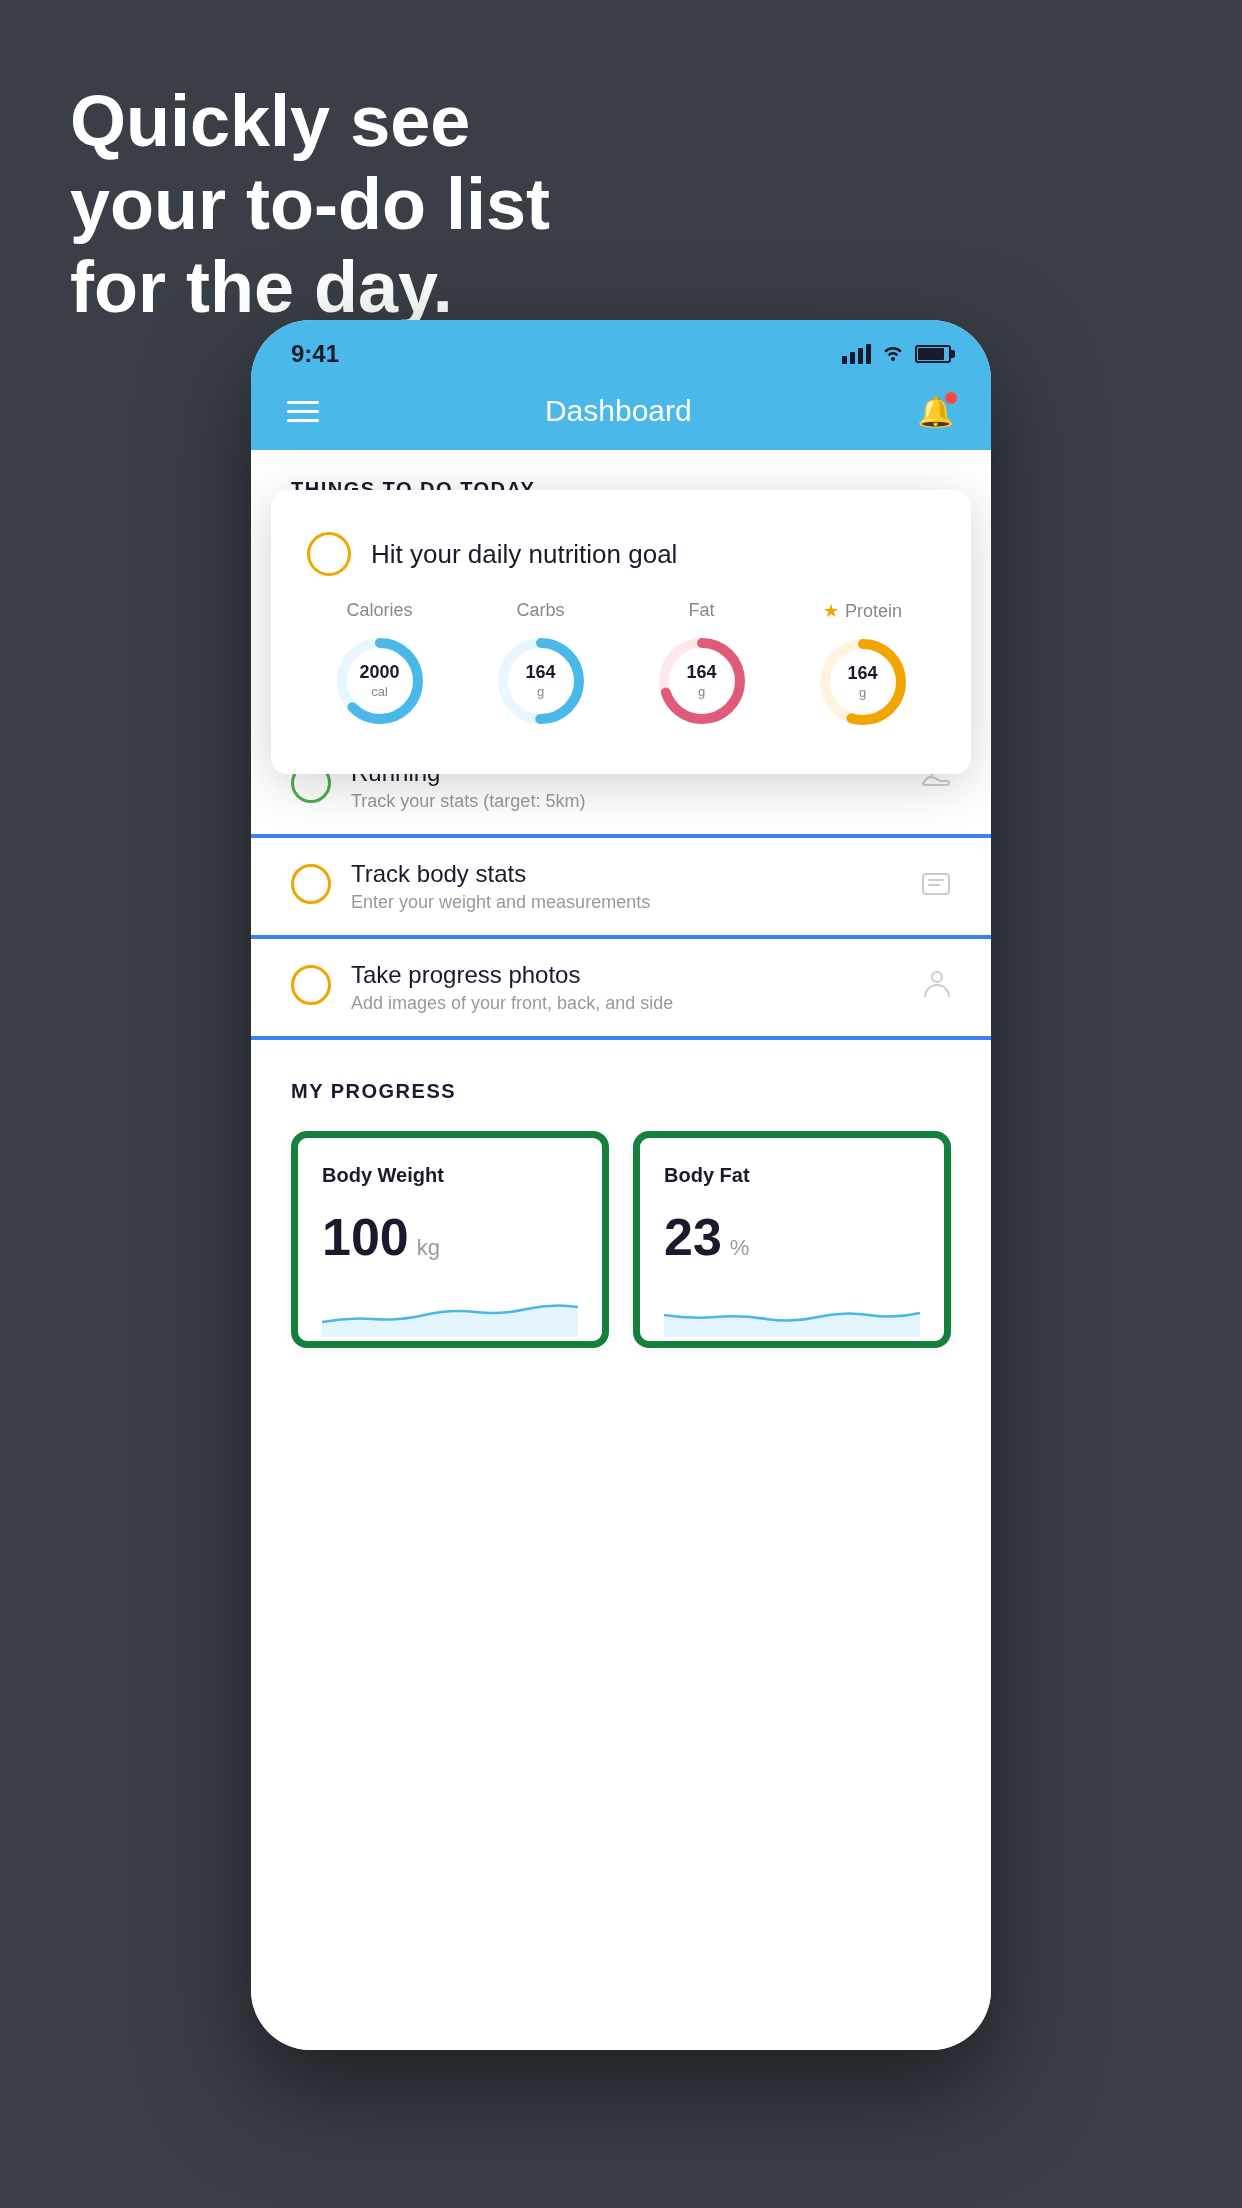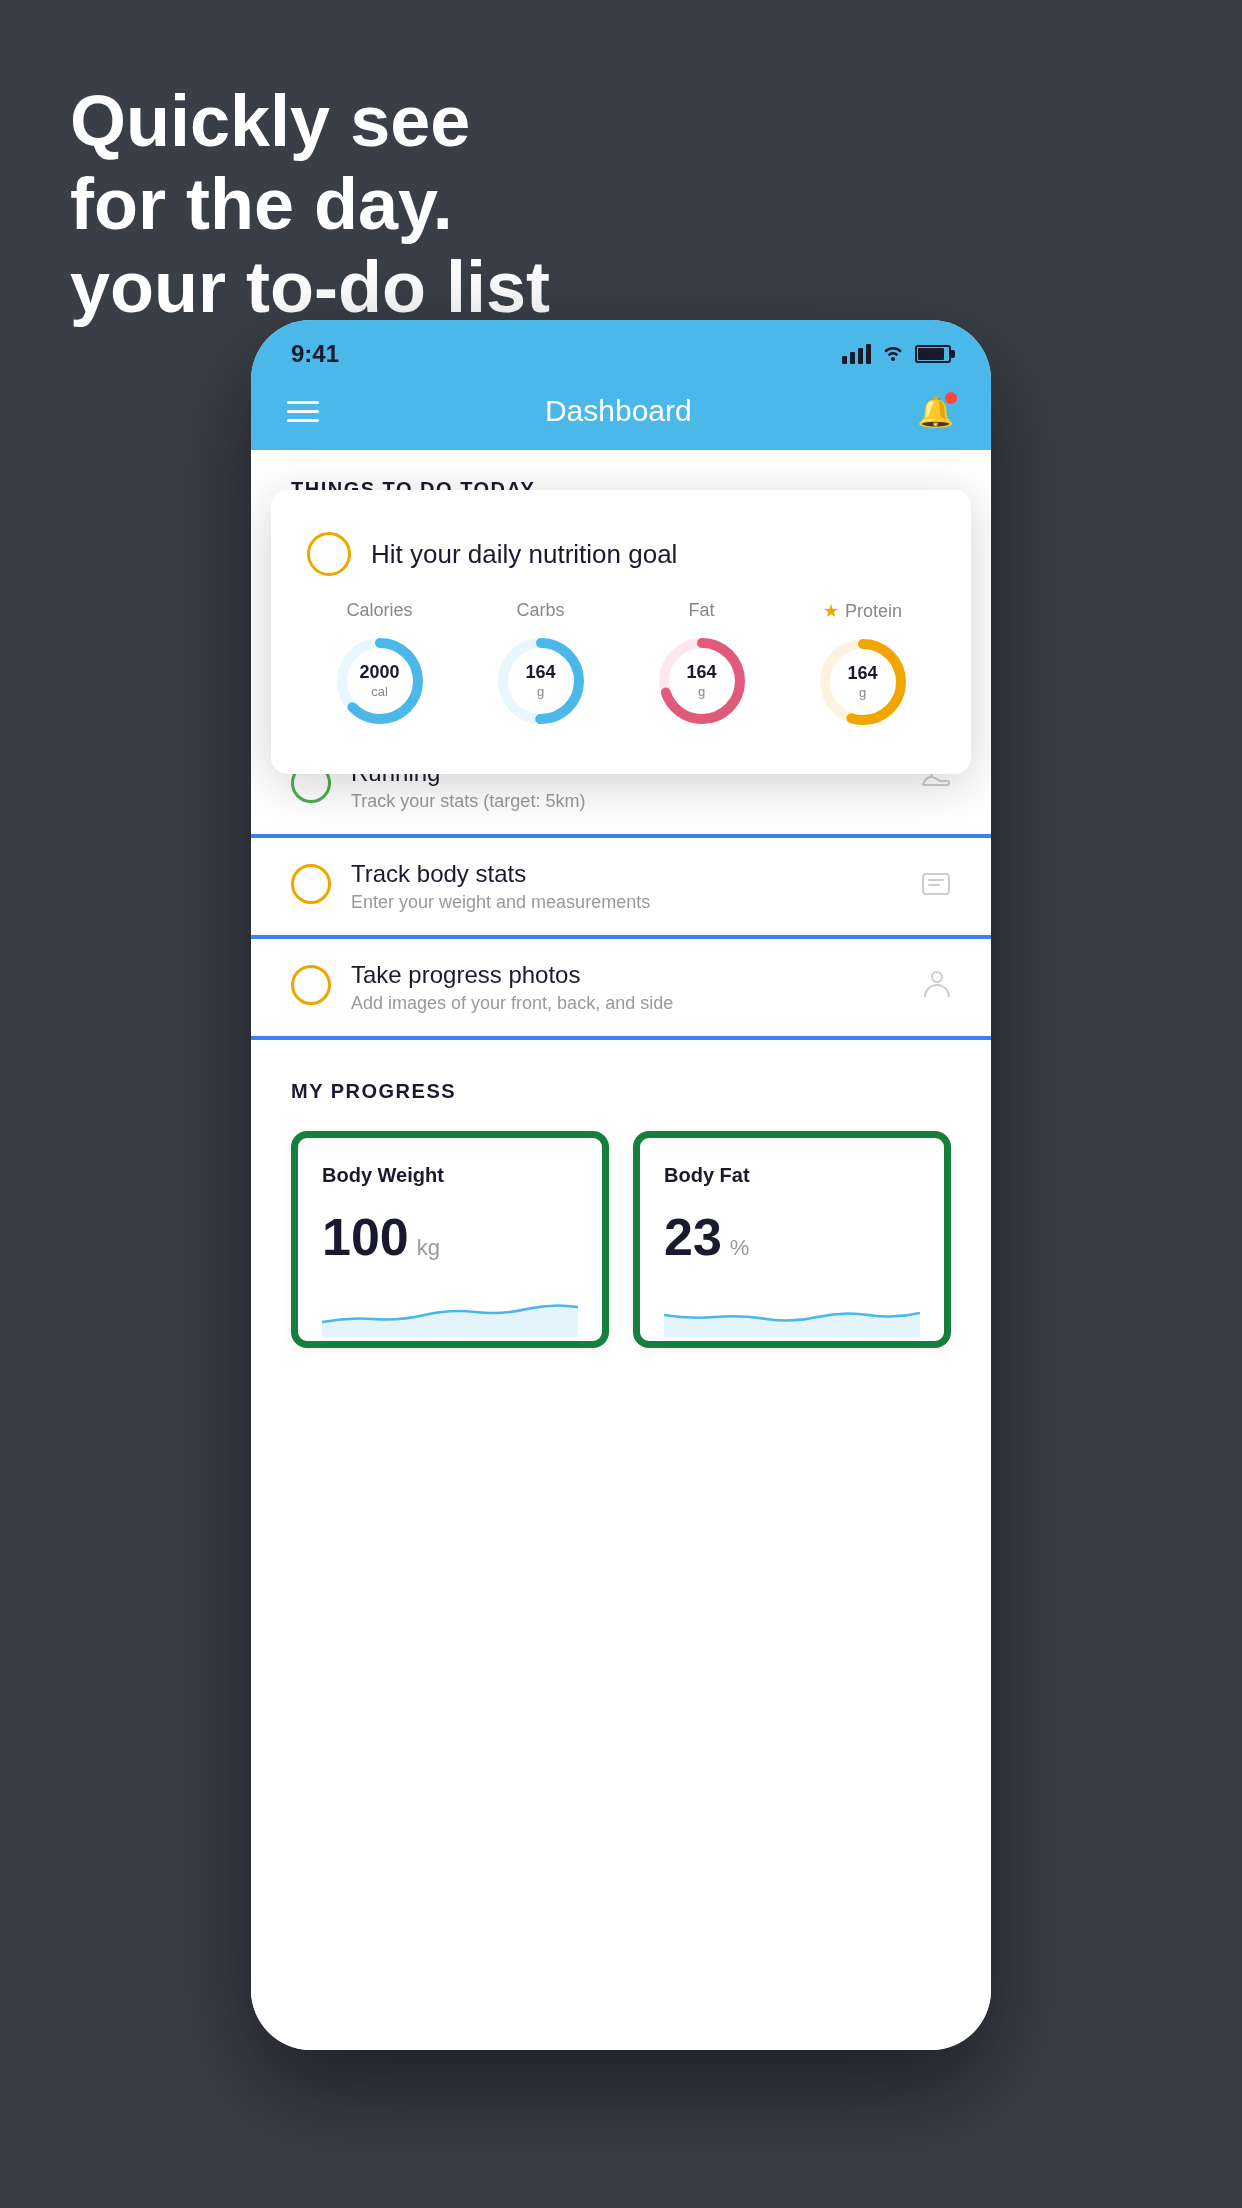--- a/index.html
+++ b/index.html
@@ -374,22 +374,22 @@
     .sparkline {
       height: 50px;
       width: 100%;
     }
   </style>
 </head>
 <body>
 
 <div class="hero-text">
   <div>Quickly see</div>
+  <div>your to-do list</div>
   <div>for the day.</div>
-  <div>your to-do list</div>
 </div>
 
 <div class="phone-wrapper">
   <div class="phone">
 
     <div class="status-bar">
       <span class="status-time">9:41</span>
       <div class="status-icons">
         <div class="signal-bars">
           <div class="signal-bar" style="height:8px"></div>

